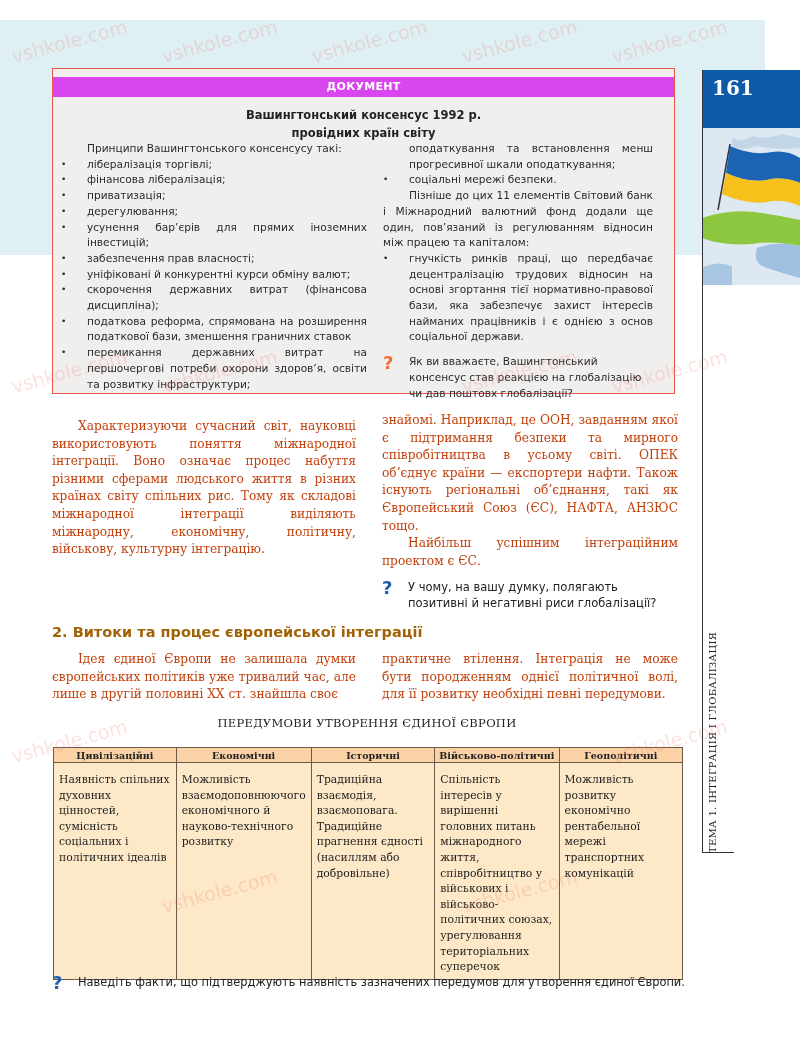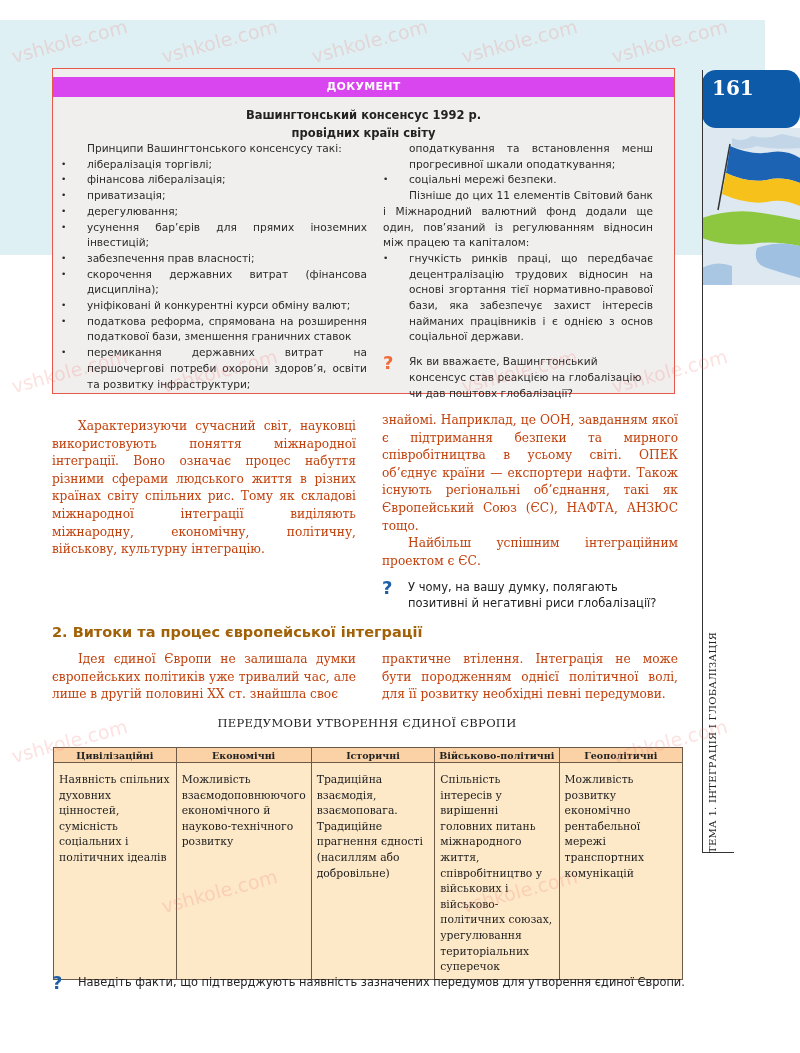--- a/index.html
+++ b/index.html
@@ -21,21 +21,21 @@
   .doc-col .para { text-indent: 26px; text-align: justify; }
   .bullets { list-style: none; }
   .bullets li { position: relative; padding-left: 26px; text-align: justify; }
   .bullets li::before { content: "•"; position: absolute; left: 0; top: 0; font-size: 9px; }
   .cont { padding-left: 26px; text-align: justify; }
   .q-row { display: flex; margin-top: 9px; }
   .q-icon { width: 26px; flex: none; font-family: "DejaVu Sans", sans-serif; font-weight: bold; font-size: 18px; line-height: 18px; }
   .q-icon.orange { color: #f06b3a; }
   .q-icon.blue { color: #1e5fa8; }
 
-  .page-num-box { position: absolute; left: 702px; top: 70px; width: 98px; height: 58px; background: #0d5aa8; border-radius: 14px; }
+  .page-num-box { position: absolute; left: 702px; top: 70px; width: 98px; height: 58px; background: #0d5aa8; }
   .page-num { position: absolute; left: 10px; top: 6px; color: #fff; font-family: "DejaVu Serif", serif; font-weight: bold; font-size: 20px; }
   .flag-map { position: absolute; left: 702px; top: 128px; width: 98px; height: 157px; overflow: hidden; }
   .side-line { position: absolute; left: 702px; top: 70px; width: 1px; height: 783px; background: #333; }
   .side-foot { position: absolute; left: 702px; top: 852px; width: 32px; height: 1px; background: #333; }
   .side-title { position: absolute; left: 707px; top: 853px; transform-origin: 0 0; transform: rotate(-90deg);
     font-family: "DejaVu Serif", serif; font-size: 10px; white-space: nowrap; color: #222; letter-spacing: 0.3px; }
 
   .body-text { font-family: "DejaVu Serif", serif; font-size: 12.2px; line-height: 17.6px; color: #c2410c; text-align: justify; }
   .body-text .indent { text-indent: 26px; }
   .col-a { position: absolute; left: 52px; top: 418px; width: 304px; }
@@ -70,22 +70,22 @@
   <div class="doc-cols">
     <div class="doc-col left">
       <div class="intro">Принципи Вашингтонського консенсусу такі:</div>
       <ul class="bullets">
         <li>лібералізація торгівлі;</li>
         <li>фінансова лібералізація;</li>
         <li>приватизація;</li>
         <li>дерегулювання;</li>
         <li>усунення бар’єрів для прямих іноземних інвестицій;</li>
         <li>забезпечення прав власності;</li>
+        <li>уніфіковані й конкурентні курси обміну валют;</li>
         <li>скорочення державних витрат (фінансова дисципліна);</li>
-        <li>уніфіковані й конкурентні курси обміну валют;</li>
         <li>податкова реформа, спрямована на розширення податкової бази, зменшення граничних ставок</li>
         <li>перемикання державних витрат на першочергові потреби охорони здоров’я, освіти та розвитку інфраструктури;</li>
       </ul>
     </div>
     <div class="doc-col right">
       <div class="cont">оподаткування та встановлення менш прогресивної шкали оподаткування;</div>
       <ul class="bullets">
         <li>соціальні мережі безпеки.</li>
       </ul>
       <div class="para">Пізніше до цих 11 елементів Світовий банк і Міжнародний валютний фонд додали ще один, пов’язаний із регулюванням відносин між працею та капіталом:</div>

